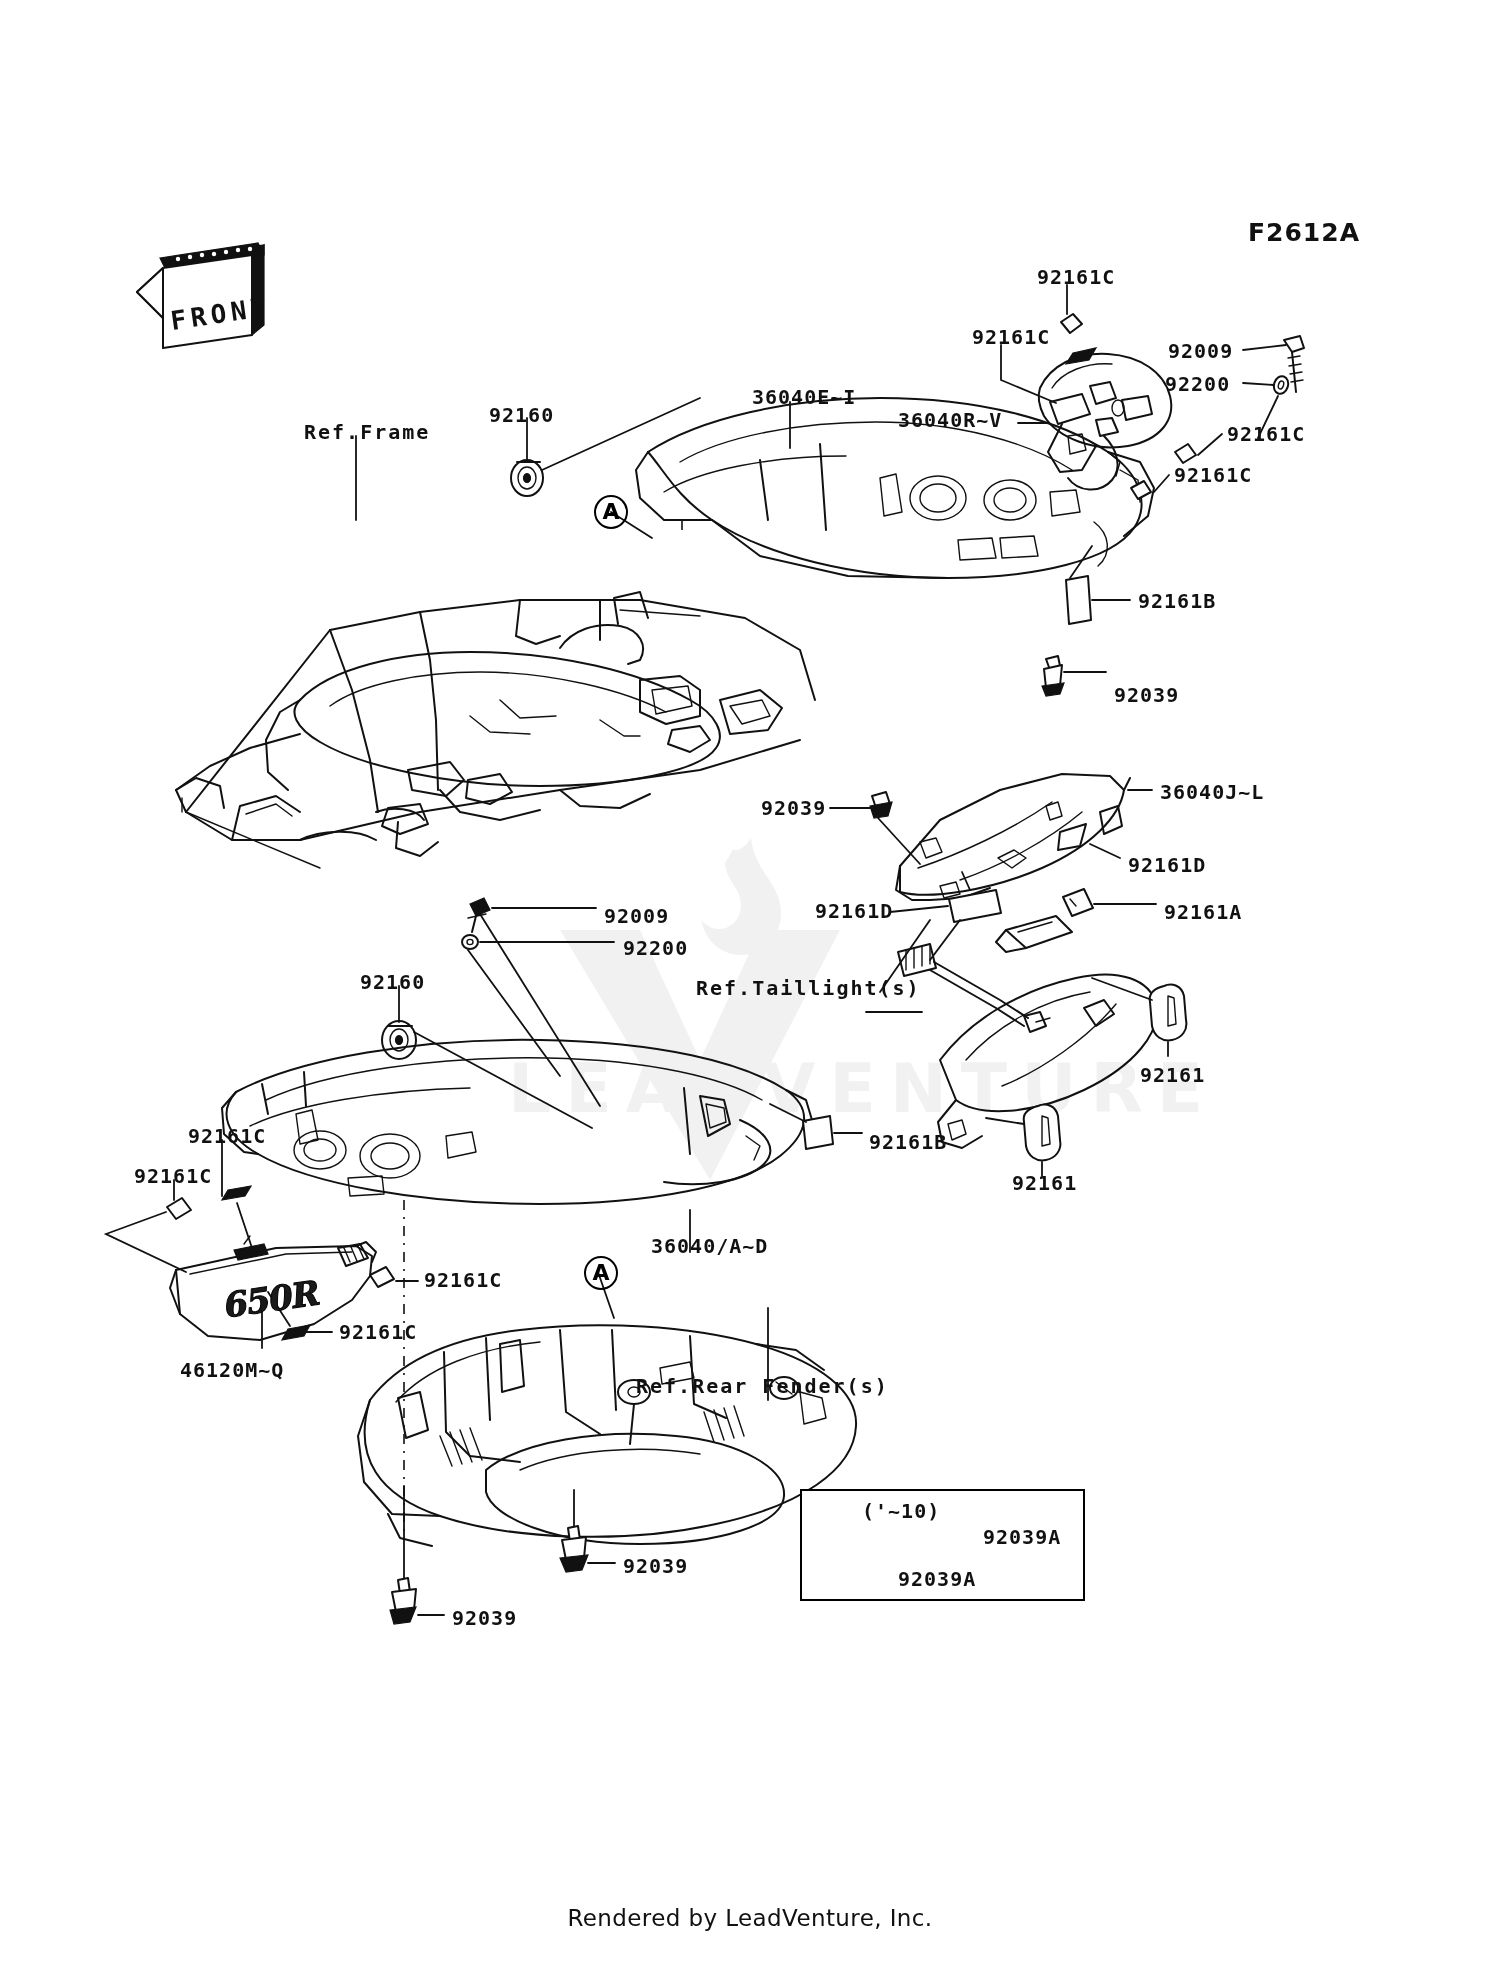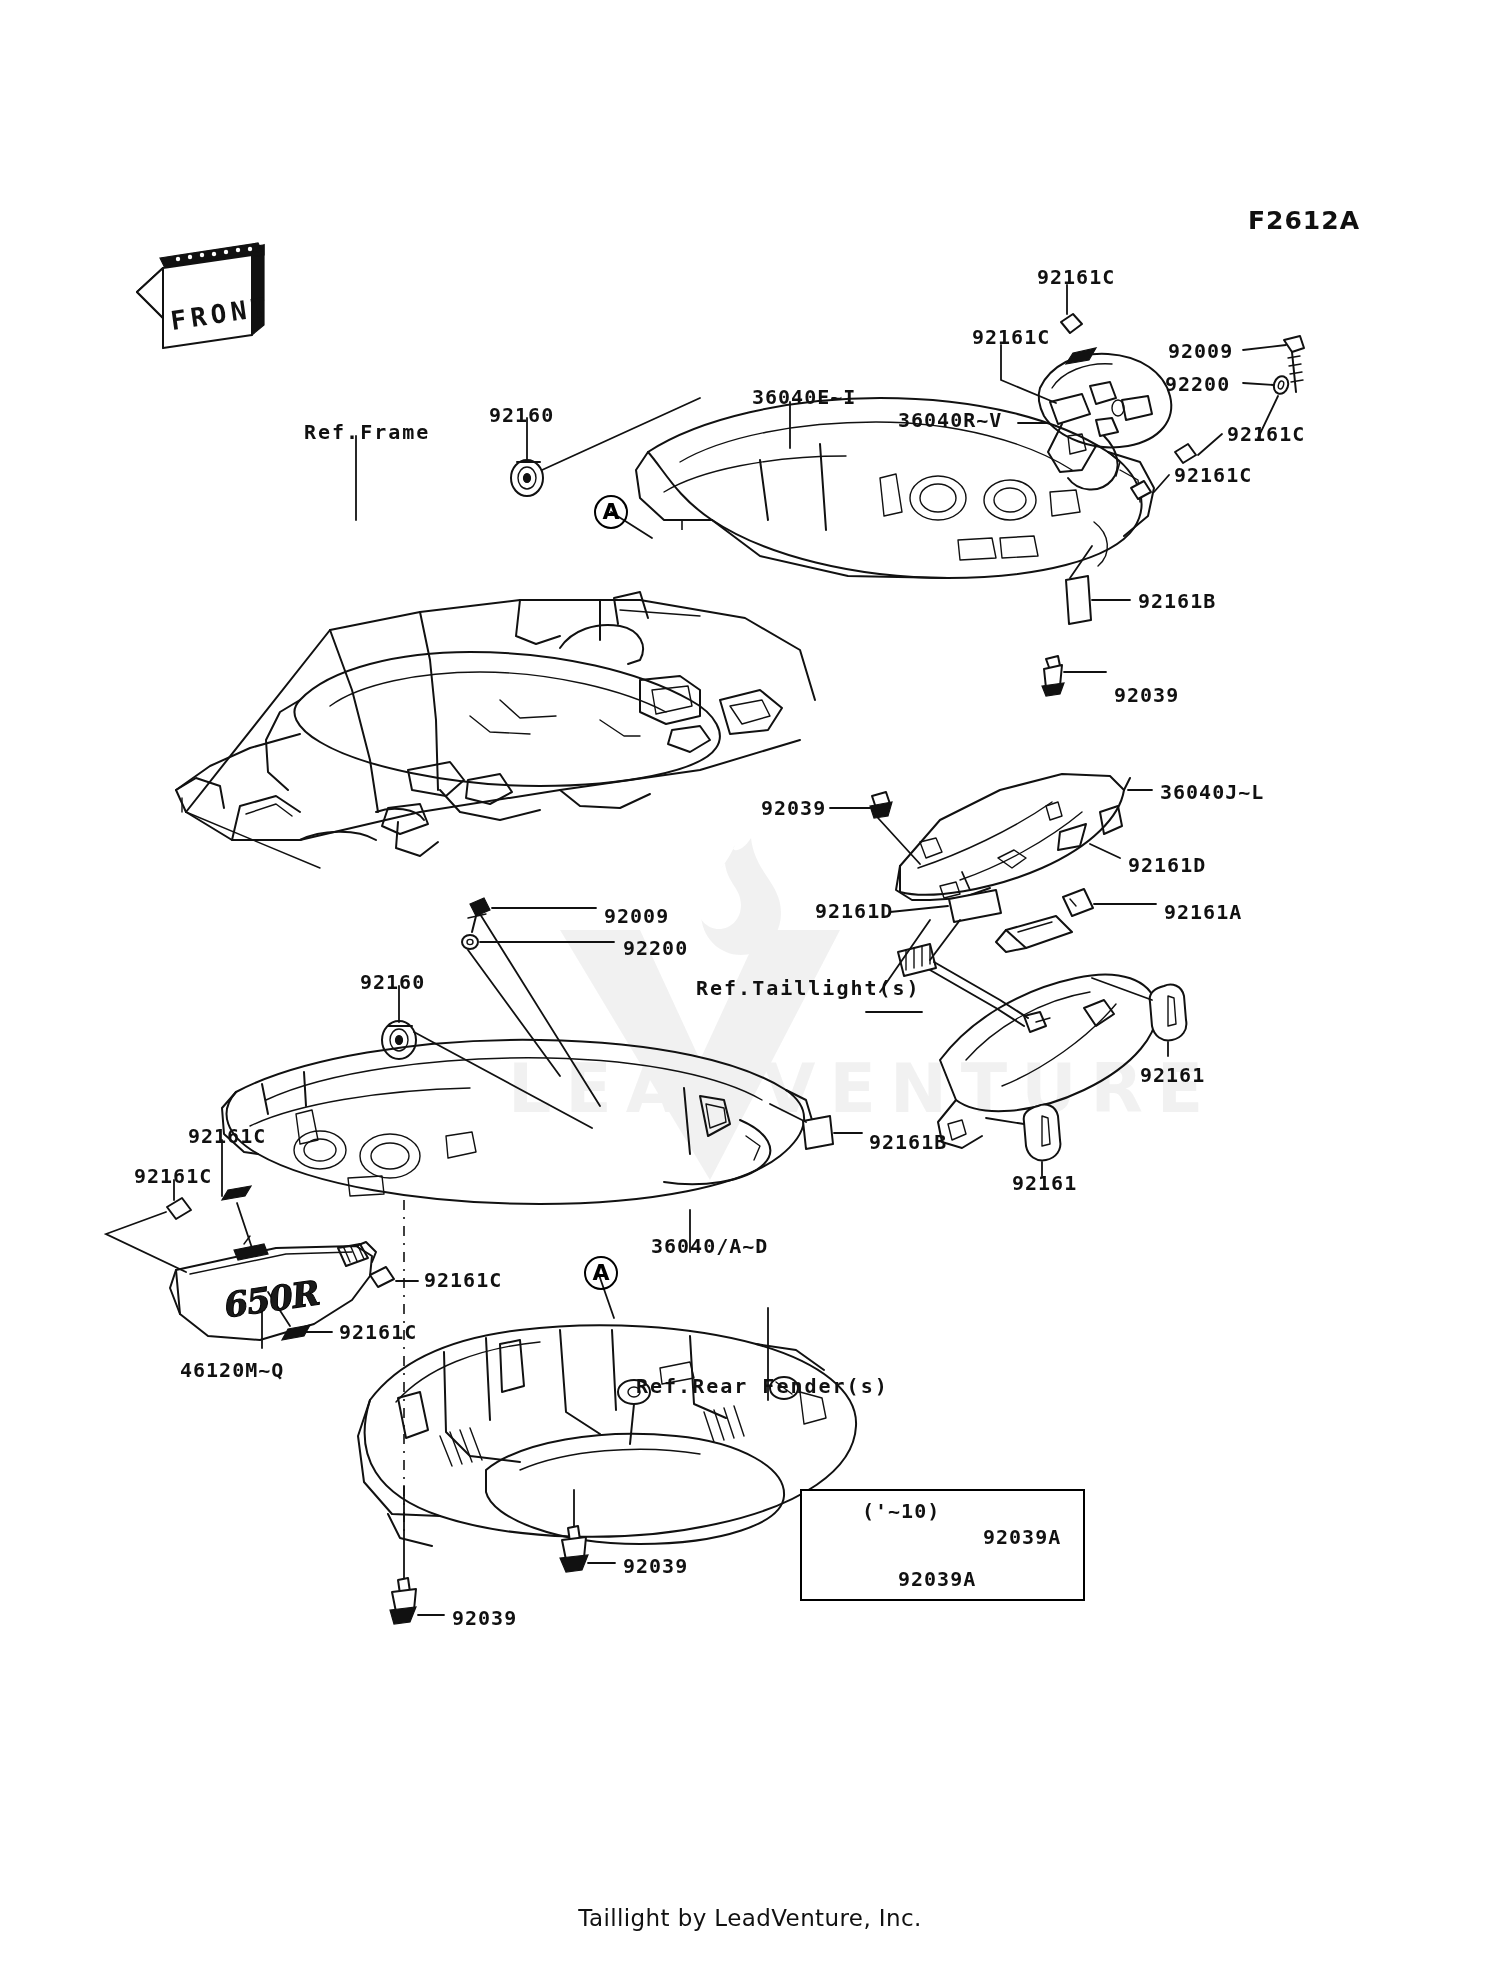--- a/index.html
+++ b/index.html
@@ -37,20 +37,21 @@
     line-height: 1;
   }
   .lbl.ref {
     letter-spacing: 2px;
   }
   .lbl.code {
     font-family: "DejaVu Sans", sans-serif;
     font-weight: bold;
     font-size: 25px;
     letter-spacing: 1px;
+    margin-top: 12px;
   }
   .footer {
     position: absolute;
     left: 0;
     top: 1905px;
     width: 1500px;
     text-align: center;
     font-family: "DejaVu Sans", sans-serif;
     font-size: 23px;
     color: #111111;
@@ -605,15 +606,15 @@
       <div class="lbl" style="left: 898px; top: 1569px;">92039A</div>
     </div>
 
   <div id="markers-layer">
       <div class="circ-marker" style="left: 594px; top: 495px;">A</div>
       <div class="circ-marker" style="left: 584px; top: 1256px;">A</div>
     </div>
 
   <div class="lbl code" style="left:1248px; top:208px;">F2612A</div>
 
-  <div class="footer">Taillight by LeadVenture, Inc.</div>
+  <div class="footer">Rendered by LeadVenture, Inc.</div>
 
 </div>
 
 </body></html>

